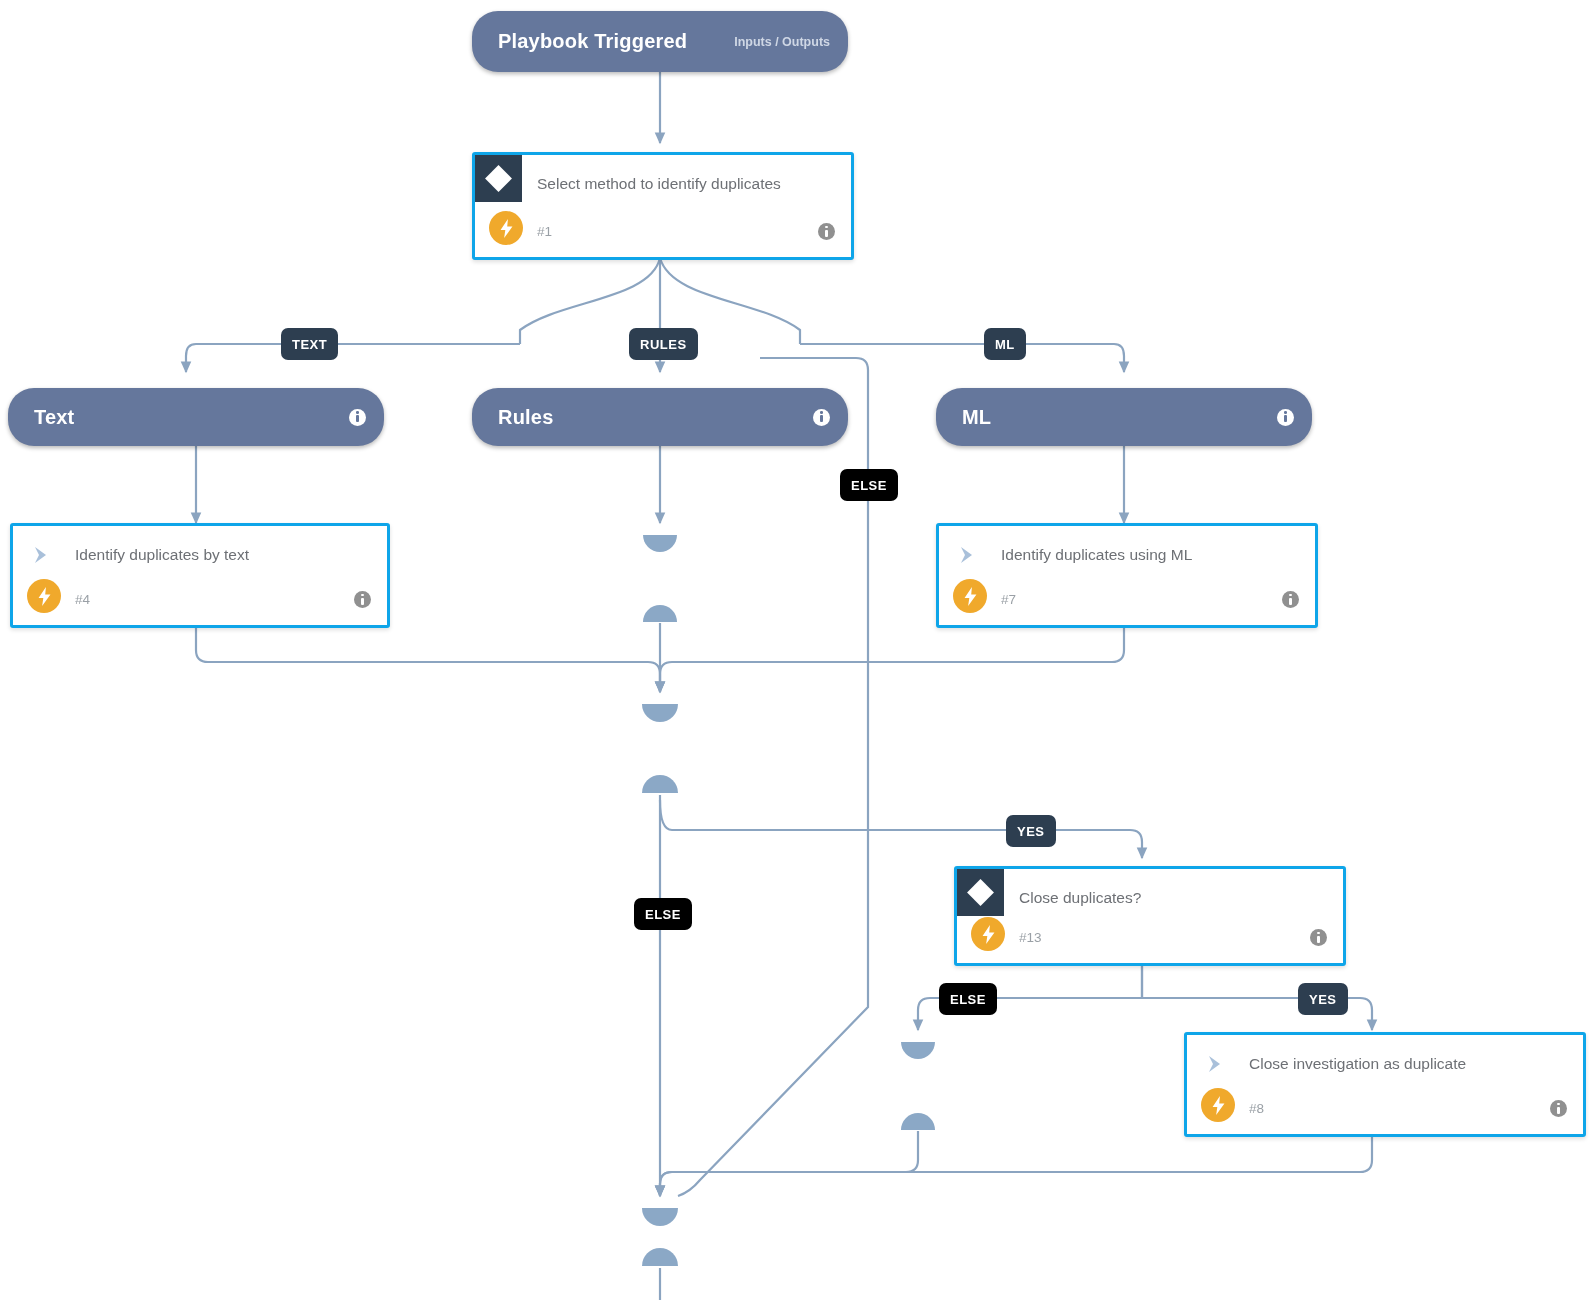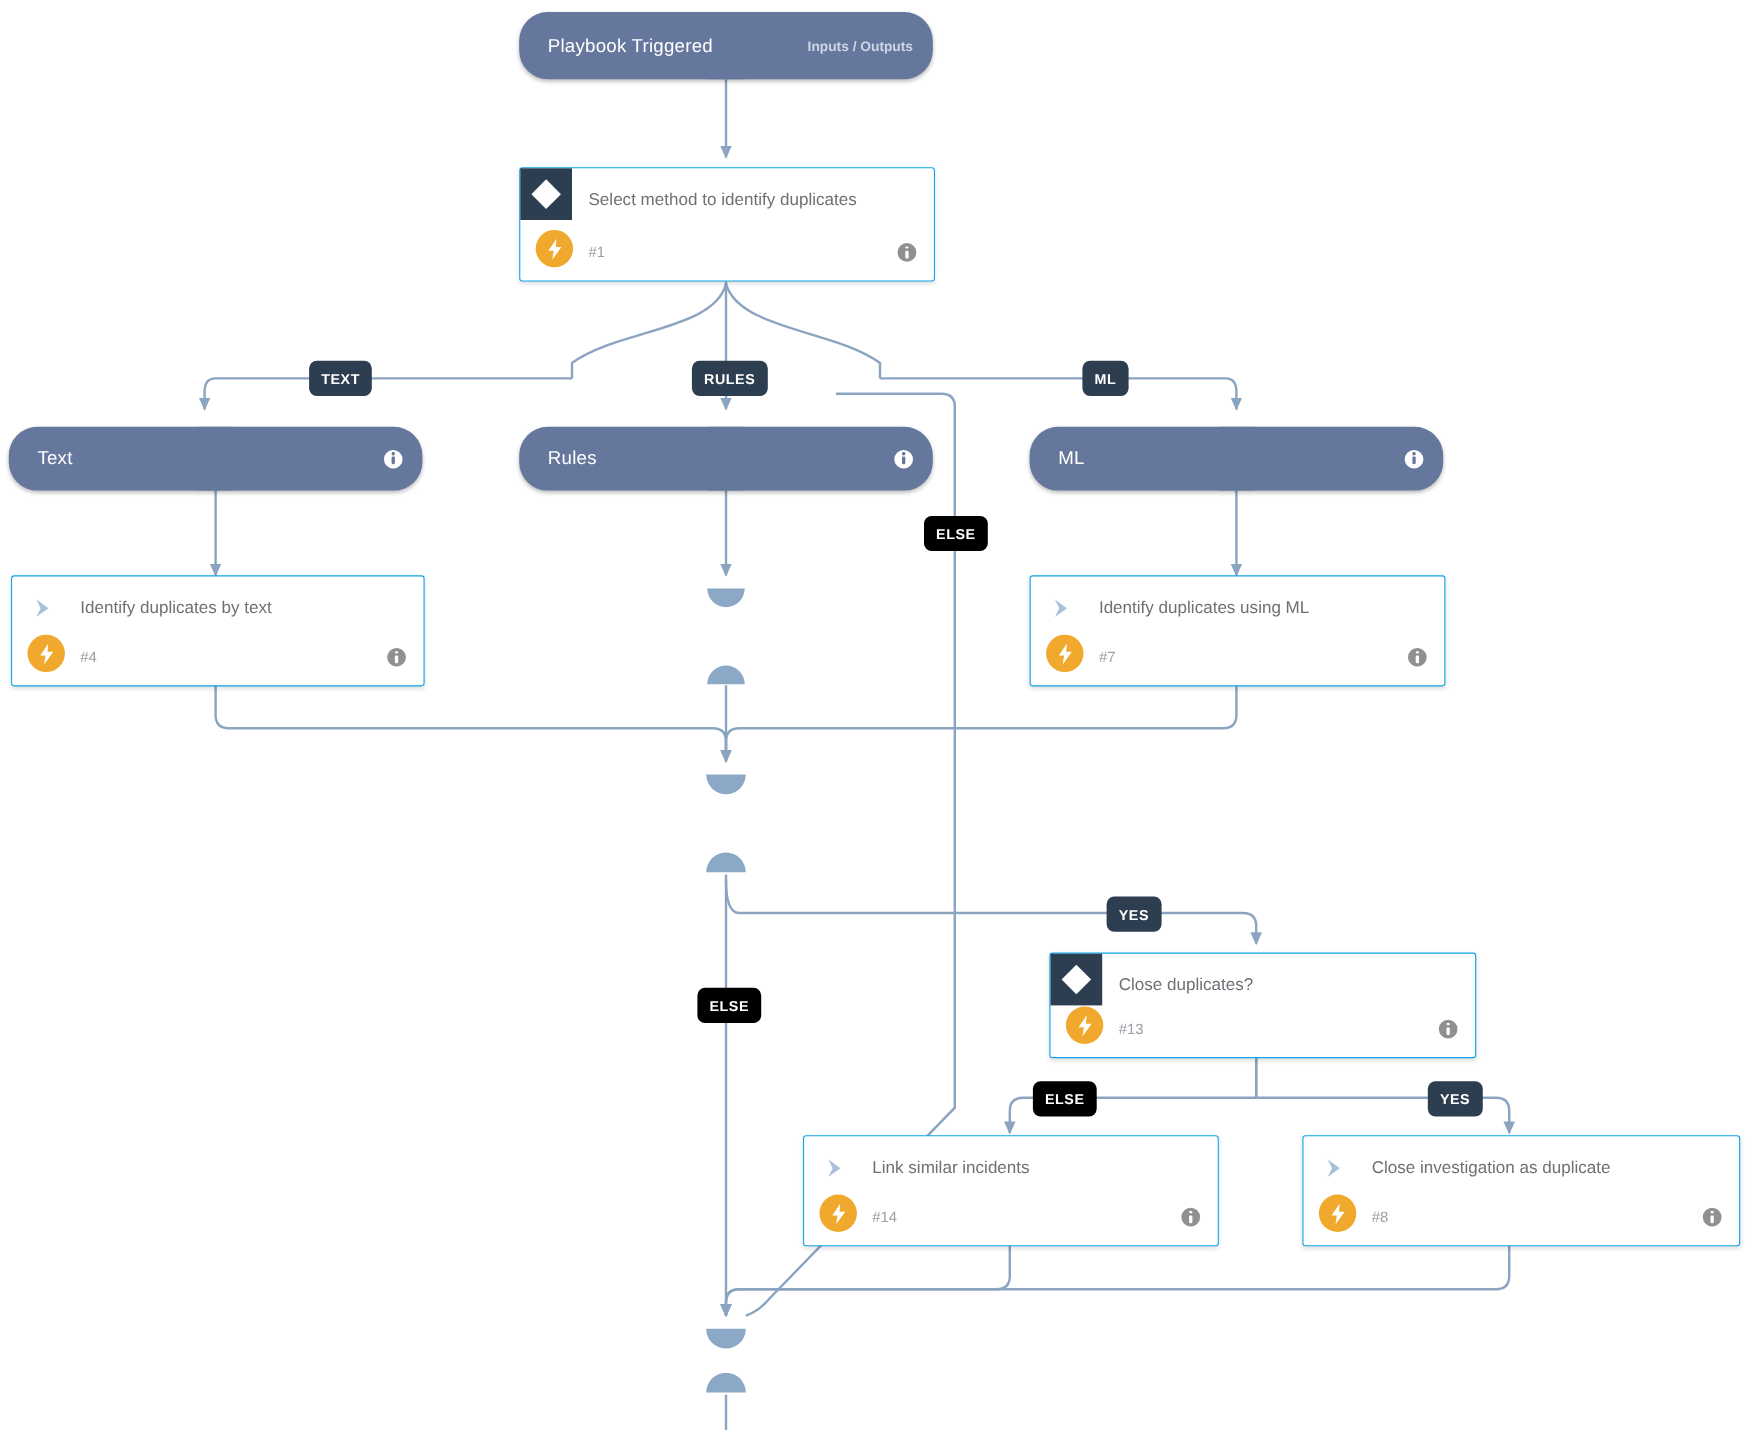--- a/index.html
+++ b/index.html
@@ -11,21 +11,21 @@
   .pill{
     position:absolute;
     background:#65779c;
     border-radius:26px;
     box-shadow:0 2px 4px rgba(0,0,0,.28);
     display:flex;align-items:center;
     color:#fff;
     z-index:5;
   }
   .pill .pill-title{
-    font-size:17px;font-weight:normal;color:#ffffff;
+    font-size:20px;font-weight:bold;color:#ffffff;
     margin-left:26px;white-space:nowrap;letter-spacing:.2px;
   }
   .pill .pill-sub{
     margin-left:auto;margin-right:18px;font-size:12.5px;
     font-weight:bold;color:#cfd7e5;white-space:nowrap;
   }
   .pill .info{margin-left:auto;margin-right:18px;}
 
   
   .info{width:17px;height:17px;flex:0 0 17px;border-radius:50%;
@@ -34,21 +34,21 @@
   .info.grey{background:#909090;}
   .info::before{content:"";position:absolute;left:7.2px;top:2.6px;
         width:2.6px;height:2.6px;border-radius:50%;}
   .info::after{content:"";position:absolute;left:7.2px;top:6.6px;
         width:2.6px;height:7.4px;border-radius:1px;}
   .info.light::before,.info.light::after{background:#65779c;}
   .info.grey::before,.info.grey::after{background:#ffffff;}
 
   
   .card{
-    position:absolute;background:#ffffff;border:1px solid #0ea5e9;
+    position:absolute;background:#ffffff;border:3px solid #0ea5e9;
     border-radius:3px;box-shadow:0 2px 4px rgba(0,0,0,.13);
     z-index:5;
   }
   .card-body{position:relative;height:100%;}
   .card-title{
     position:absolute;left:62px;right:18px;top:16px;
     font-size:15.5px;color:#6d7075;line-height:25px;
   }
   .card .glyph-box{
     position:absolute;left:0;top:0;width:47px;height:47px;
@@ -257,46 +257,31 @@
       </div>
       <div class="card-title">Close duplicates?</div>
       <div class="card-num">#13</div>
       <span class="info grey card-info"></span>
     </div>
   </div>
 
   <div class="badge amber" style="left:939px;top:983px;">ELSE</div>
   <div class="badge dark" style="left:1298px;top:983px;">YES</div>
 
-  <div class="card" style="left:730px;top:1032px;width:376px;height:99px;">
+
+  <div class="card" style="left:1184px;top:1032px;width:396px;height:99px;">
     <div class="card-body">
       <svg class="chev" viewBox="0 0 22 22">
         <path d="M4,3 L15,11 L4,19 L8,11 Z" fill="#a9c0da"></path>
       </svg>
       <div class="bolt">
         <svg viewBox="0 0 12 16">
             <path d="M7.2,0 L1,9.2 L5,9.2 L4,16 L11,6.4 L6.6,6.4 Z" fill="#ffffff"></path>
           </svg>
       </div>
-      <div class="card-title">Link similar incidents</div>
-      <div class="card-num">#14</div>
-      <span class="info grey card-info"></span>
-    </div>
-  </div>
-
-  <div class="card" style="left:1184px;top:1032px;width:396px;height:99px;">
-    <div class="card-body">
-      <svg class="chev" viewBox="0 0 22 22">
-        <path d="M4,3 L15,11 L4,19 L8,11 Z" fill="#a9c0da"></path>
-      </svg>
-      <div class="bolt">
-        <svg viewBox="0 0 12 16">
-            <path d="M7.2,0 L1,9.2 L5,9.2 L4,16 L11,6.4 L6.6,6.4 Z" fill="#ffffff"></path>
-          </svg>
-      </div>
       <div class="card-title">Close investigation as duplicate</div>
       <div class="card-num">#8</div>
       <span class="info grey card-info"></span>
     </div>
   </div>
 
 
 </div>
 
 </body></html>

